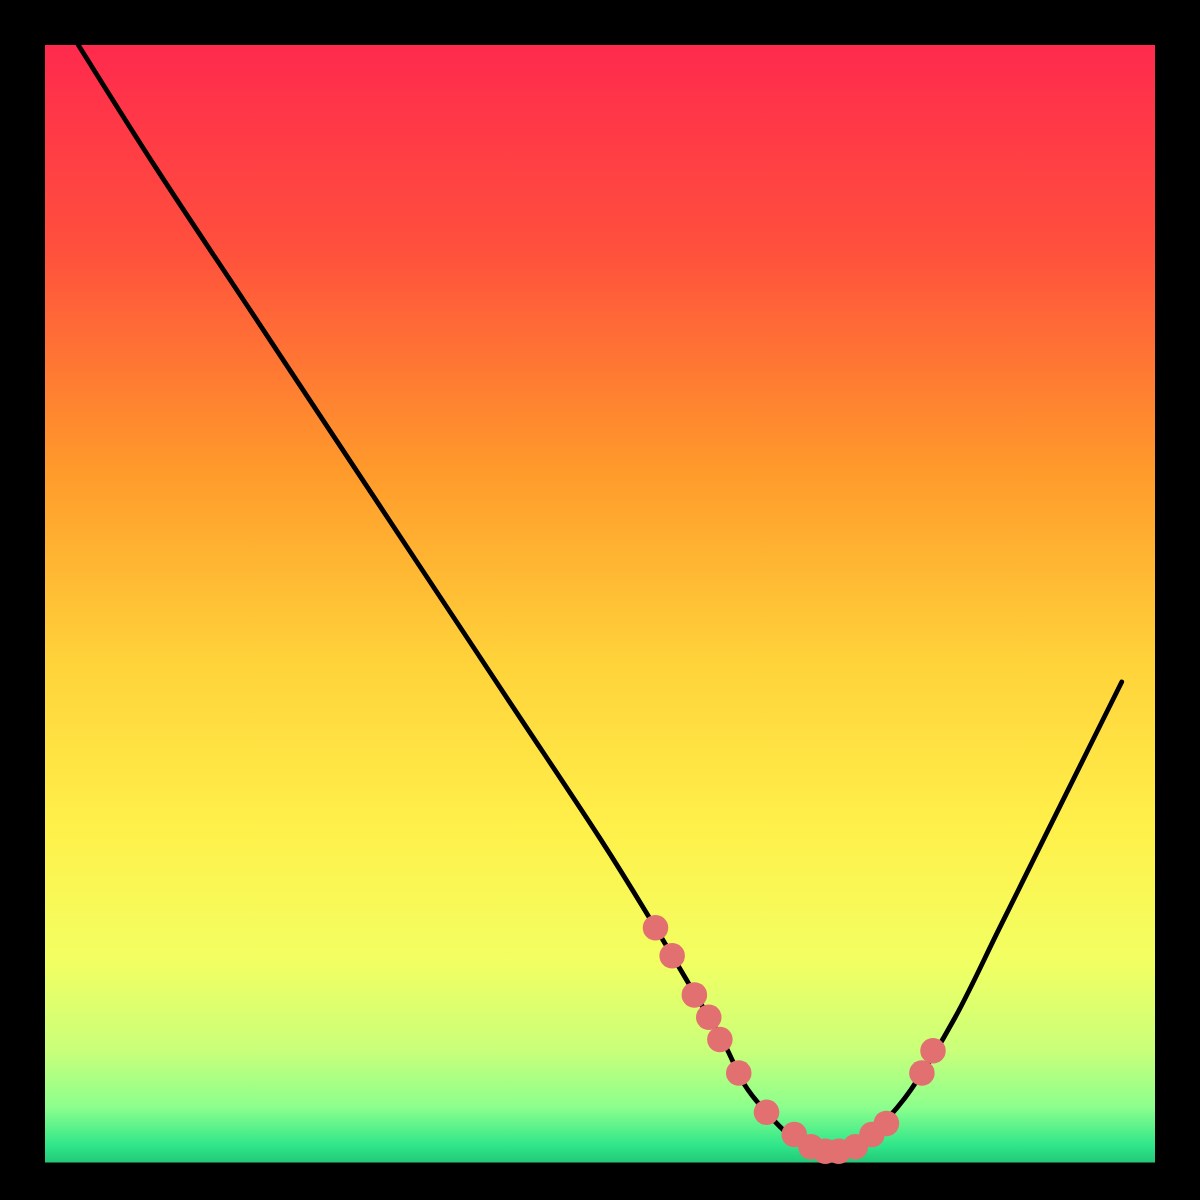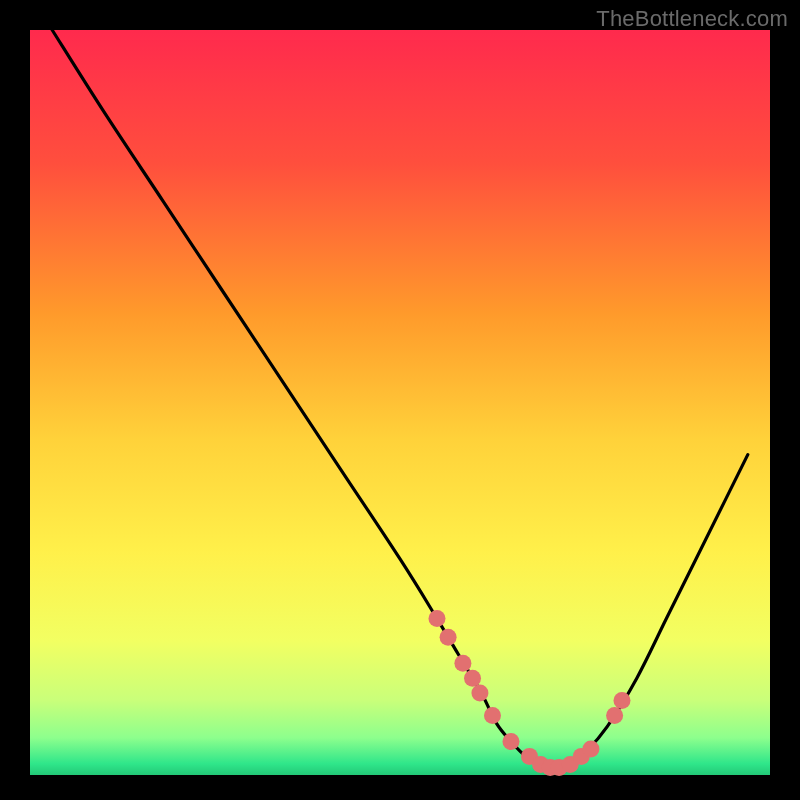--- a/index.html
+++ b/index.html
@@ -33,21 +33,20 @@
     top: 0;
     width: 800px;
     height: 800px;
     display: block;
   }
 </style>
 </head>
 <body>
 
 <div class="stage">
-  <div class="watermark">TheBottleneck.com</div>
 
   <svg class="plot" viewBox="0 0 800 800">
     <defs>
       <linearGradient id="bg-grad" x1="0" y1="0" x2="0" y2="1">
           <stop offset="0.00%" stop-color="#ff2a4d"></stop>
           <stop offset="18.00%" stop-color="#ff4f3d"></stop>
           <stop offset="38.00%" stop-color="#ff9a2b"></stop>
           <stop offset="55.00%" stop-color="#ffd23a"></stop>
           <stop offset="70.00%" stop-color="#fff04a"></stop>
           <stop offset="82.00%" stop-color="#f2ff62"></stop>

